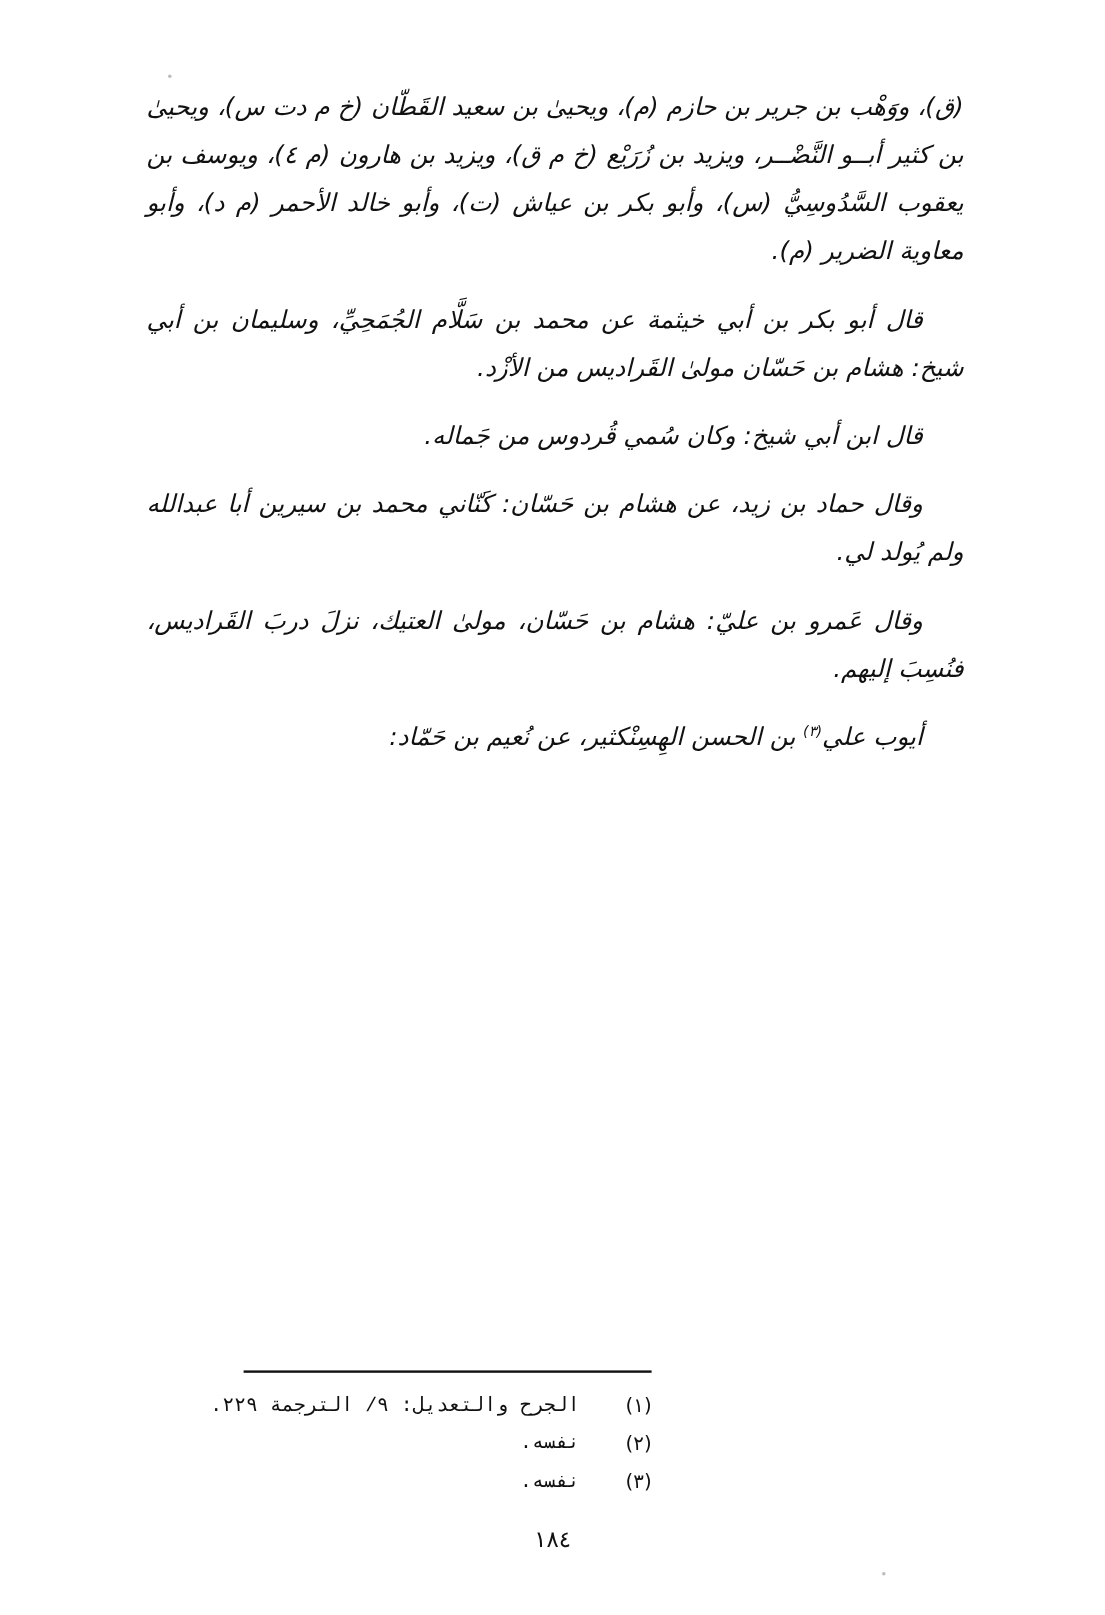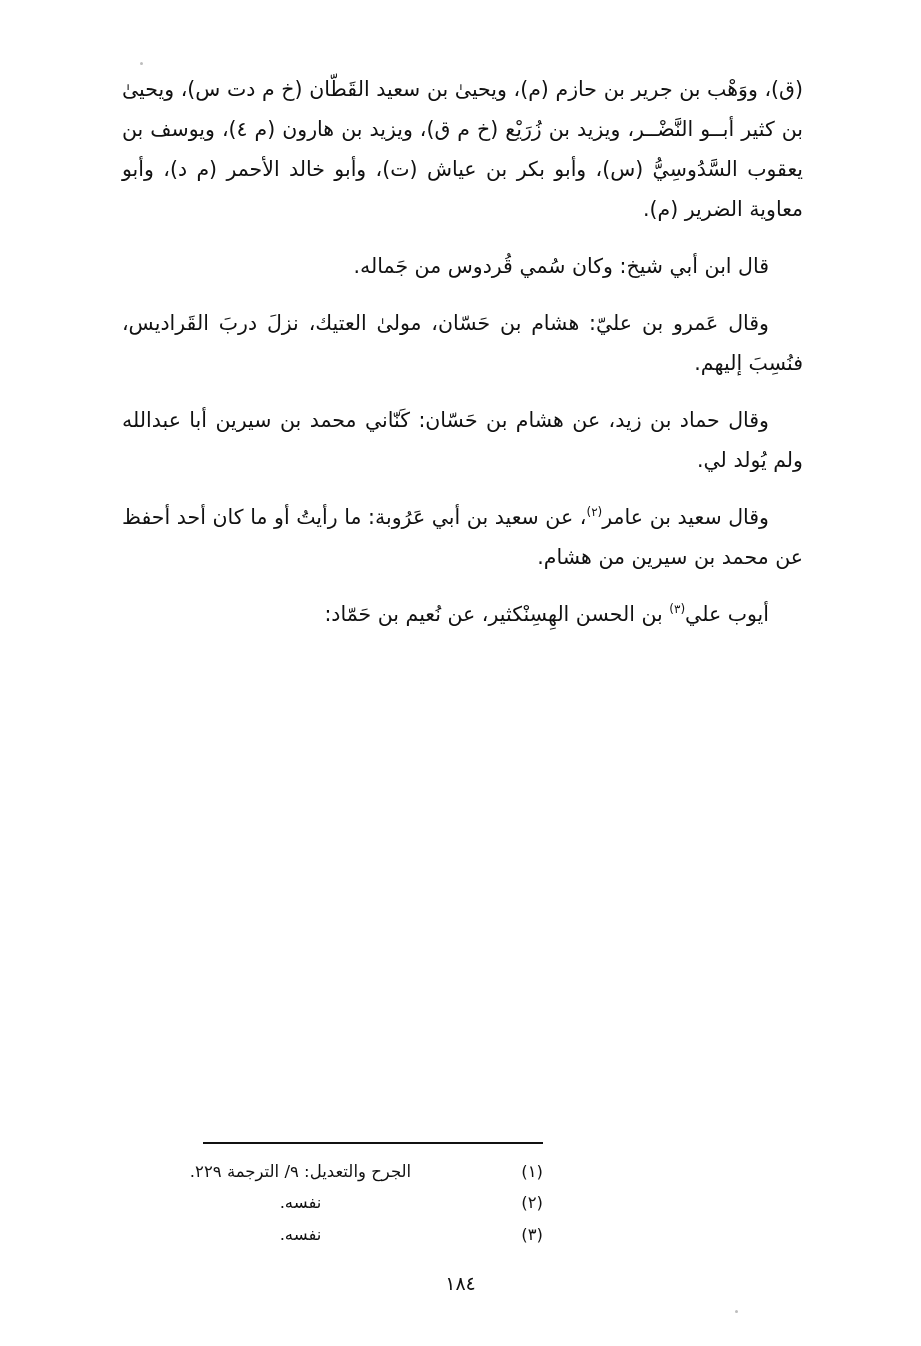--- a/index.html
+++ b/index.html
@@ -28,20 +28,21 @@
   .body-text {
     font-size: 20.5px;
     line-height: 1.95;
     text-align: justify;
     text-justify: inter-word;
     letter-spacing: 0;
   }
   .para {
     margin: 0 0 17px 4px;
     text-align: justify;
+    font-style: italic;
   }
   .para.indent {
     text-indent: 34px;
   }
 
   sup.fn {
     font-size: 12px;
     vertical-align: super;
     line-height: 0;
   }
@@ -67,21 +68,22 @@
     padding-right: 260px;
   }
   .fn-num {
     width: 52px;
     flex: none;
     text-align: right;
     padding-left: 8px;
   }
   .fn-text {
     flex: 1;
-    text-align: center;
+    text-align: right;
+    font-family: Liberation Mono, monospace;
   }
   .page-number {
     position: absolute;
     bottom: 52px;
     left: 0;
     width: 921px;
     text-align: center;
     font-size: 19px;
   }
   .speck {
@@ -96,37 +98,37 @@
 <body>
 
 <div class="page">
 
   <div class="body-text">
 
     <p class="para">
       <span>(ق)، ووَهْب بن جرير بن حازم (م)، ويحيىٰ بن سعيد القَطّان (خ م دت س)، ويحيىٰ بن كثير أبــو النَّضْــر، ويزيد بن زُرَيْع (خ م ق)، ويزيد بن هارون (م ٤)، ويوسف بن يعقوب السَّدُوسِيُّ (س)، وأبو بكر بن عياش (ت)، وأبو خالد الأحمر (م د)، وأبو معاوية الضرير (م).</span>
     </p>
 
+    <p class="para indent">
+      <span>قال أبو بكر بن أبي خيثمة عن محمد بن سَلَّام الجُمَحِيِّ، وسليمان بن أبي شيخ: هشام بن حَسّان مولىٰ القَراديس من الأزْد.</span>
+    </p>
 
     <p class="para indent">
       <span>قال ابن أبي شيخ: وكان سُمي قُردوس من جَماله.</span>
     </p>
 
     <p class="para indent">
+      <span>وقال حماد بن زيد، عن هشام بن حَسّان: كَنّاني محمد بن سيرين أبا عبدالله ولم يُولد لي.</span>
+    </p>
+
+    <p class="para indent">
       <span>وقال عَمرو بن عليّ: هشام بن حَسّان، مولىٰ العتيك، نزلَ دربَ القَراديس، فنُسِبَ إليهم.</span>
     </p>
 
-    <p class="para indent">
-      <span>وقال حماد بن زيد، عن هشام بن حَسّان: كَنّاني محمد بن سيرين أبا عبدالله ولم يُولد لي.</span>
-    </p>
 
-
-    <p class="para indent">
-      <span>وقال سعيد بن عامر</span><sup class="fn">(٢)</sup><span>، عن سعيد بن أبي عَرُوبة: ما رأيتُ أو ما كان أحد أحفظ عن محمد بن سيرين من هشام.</span>
-    </p>
 
     <p class="para indent">
       <span>أيوب علي</span><sup class="fn">(٣)</sup><span> بن الحسن الهِسِنْكثير، عن نُعيم بن حَمّاد:</span>
     </p>
 
   </div>
 
   <div class="footnote-area">
     <div class="fn-rule"></div>
 

